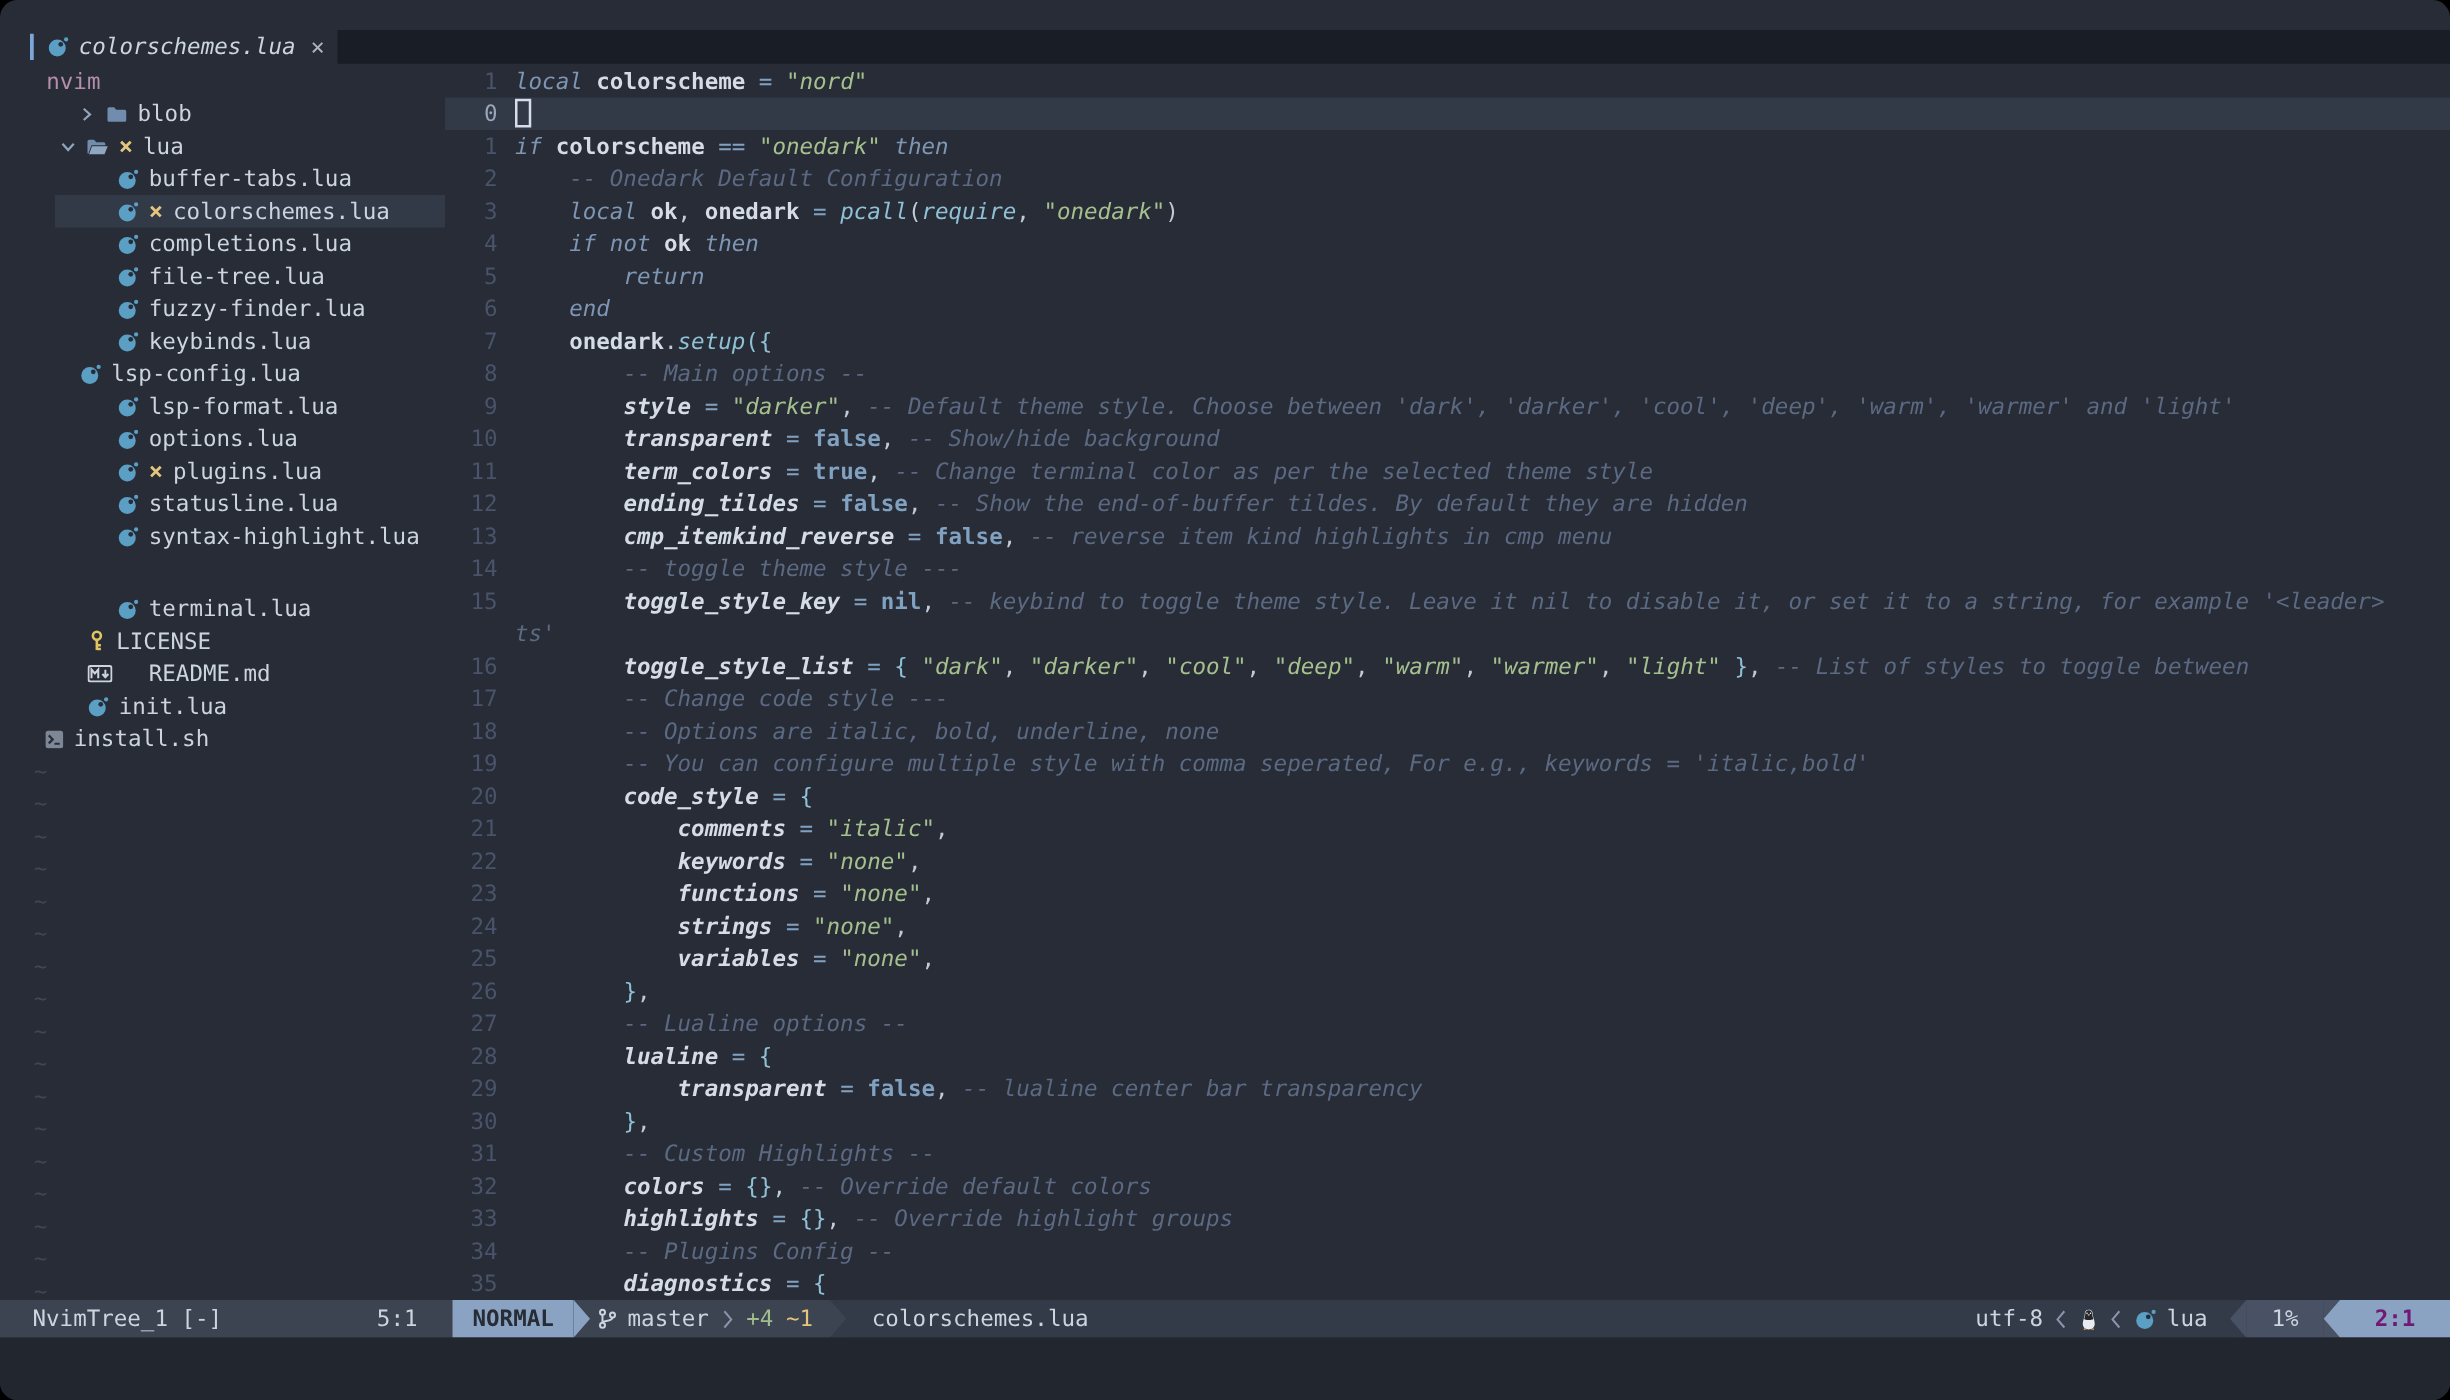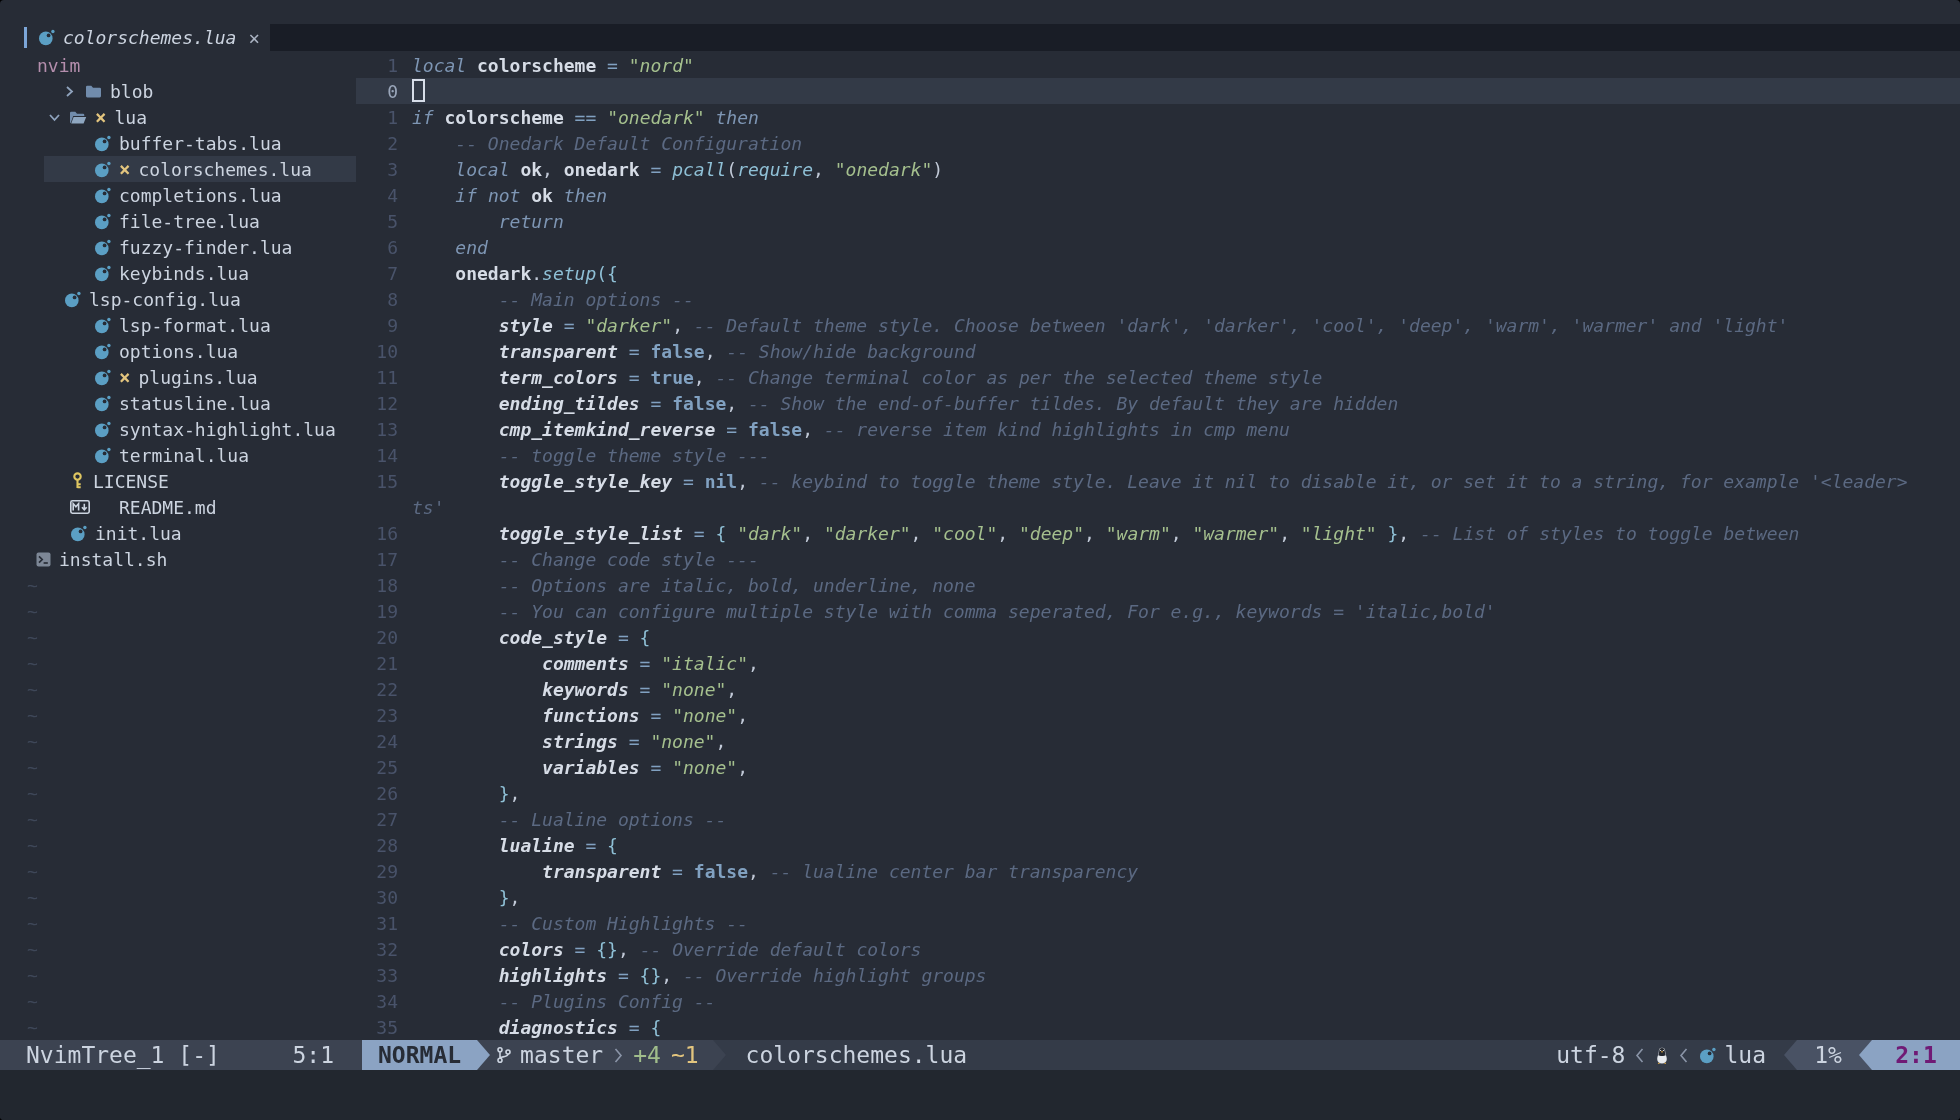--- a/index.html
+++ b/index.html
@@ -1,17 +1,17 @@
 <!DOCTYPE html>
 <html style="--c-bg: #272c36; --c-bg-dark: #191d26; --c-highlight: #333a47; --c-text: #ccd4e0; --c-indicator: #7ca6d8; --c-accent: #8ba3c3; --c-root: #b48ead; --c-warn: #e3c57e; --c-added: #a0bd8b; --c-keyword: #7e96b4; --c-ident: #d6dce6; --c-operator: #81a1c1; --c-string: #a5c08e; --c-func: #8fc0d6; --c-comment: #5b6982; --c-punct: #c2cad8; --c-sb-base: #343b48; --c-sb-panel: #3c4351; --c-sb-pct: #495264; --c-lua-icon: #5b9fc4;"><head>
 <meta charset="utf-8">
 <style>
   html,body{margin:0;padding:0;width:1960px;height:1120px;background:#000;
     font-family:"DejaVu Sans Mono",monospace;-webkit-font-smoothing:antialiased;}
-  #window{position:absolute;inset:0;background:var(--c-bg);border-radius:4px;overflow:hidden;}
+  #window{position:absolute;inset:0;background:var(--c-bg);border-radius:14px;overflow:hidden;}
 
   
   .tabline{position:absolute;left:0;top:24px;height:27px;width:100%;display:flex;}
   .tab-active{width:270px;display:flex;align-items:center;padding-left:24px;box-sizing:border-box;}
   .tab-indicator{width:3px;height:21px;background:var(--c-indicator);margin-right:11px;flex:none;}
   .tab-icon{display:flex;align-items:center;margin-right:8px;}
   .tab-title{font-style:italic;color:var(--c-text);font-size:18px;white-space:pre;}
   .tab-close{color:#aab3c2;font-size:19px;margin-left:12px;}
   .tabline-fill{flex:1;background:var(--c-bg-dark);}
 
@@ -42,21 +42,21 @@
   .tok-o{color:var(--c-operator);}
   .tok-s{color:var(--c-string);font-style:italic;}
   .tok-b{color:var(--c-operator);font-weight:bold;}
   .tok-f{color:var(--c-func);font-style:italic;}
   .tok-c{color:var(--c-comment);font-style:italic;}
   .tok-d{color:var(--c-punct);}
   .tok-br{color:var(--c-func);}
 
   
   .statusbar{position:absolute;left:0;top:1040px;height:30px;right:0;display:flex;align-items:stretch;
-    background:var(--c-sb-base);font-size:23px;color:var(--c-text);}
+    background:var(--c-sb-base);font-size:18px;color:var(--c-text);}
   .sb-seg1{width:362px;background:var(--c-sb-panel);display:flex;align-items:center;
     justify-content:space-between;padding:0 28px 0 26px;box-sizing:border-box;flex:none;}
   .sb-mode{background:var(--c-accent);color:#272c36;font-weight:bold;display:flex;align-items:center;
     padding:0 16px;flex:none;}
   .arr{width:0;height:0;border-top:15px solid transparent;border-bottom:15px solid transparent;flex:none;}
   .arr-mode{border-left:13px solid var(--c-accent);background:var(--c-sb-panel);}
   .sb-git{background:var(--c-sb-panel);display:flex;align-items:center;padding:0 14px 0 6px;flex:none;}
   .arr-git{border-left:13px solid var(--c-sb-panel);background:var(--c-sb-base);}
   .sb-git .branch-ico{display:flex;align-items:center;margin-right:8px;}
   .sb-sep{display:flex;align-items:center;margin:0 10px;}
@@ -163,21 +163,21 @@
       <div class="tree-row" style="padding-left: 94px;"><span class="tree-ico"><svg width="17" height="17" viewBox="0 0 17 17">
             <circle cx="7.8" cy="9.4" r="6.8" fill="#5b9fc4"></circle>
             <circle cx="10.6" cy="6.4" r="1.9" fill="#272c36"></circle>
             <circle cx="14.9" cy="2.5" r="1.7" fill="#5b9fc4"></circle>
           </svg></span><span class="">statusline.lua</span></div>
       <div class="tree-row" style="padding-left: 94px;"><span class="tree-ico"><svg width="17" height="17" viewBox="0 0 17 17">
             <circle cx="7.8" cy="9.4" r="6.8" fill="#5b9fc4"></circle>
             <circle cx="10.6" cy="6.4" r="1.9" fill="#272c36"></circle>
             <circle cx="14.9" cy="2.5" r="1.7" fill="#5b9fc4"></circle>
           </svg></span><span class="">syntax-highlight.lua</span></div>
-      <div class="tree-row" style="padding-left: 94px;"><span class="tree-ico"><svg width="17" height="17" viewBox="0 0 17 17">
+      <div class="tree-row" style="padding-left: 94px; margin-top: 32px;"><span class="tree-ico"><svg width="17" height="17" viewBox="0 0 17 17">
             <circle cx="7.8" cy="9.4" r="6.8" fill="#5b9fc4"></circle>
             <circle cx="10.6" cy="6.4" r="1.9" fill="#272c36"></circle>
             <circle cx="14.9" cy="2.5" r="1.7" fill="#5b9fc4"></circle>
           </svg></span><span class="">terminal.lua</span></div>
       <div class="tree-row" style="padding-left: 70px;"><span class="tree-ico"><svg width="15" height="18" viewBox="0 0 15 18">
             <circle cx="7.5" cy="4.6" r="3.2" fill="none" stroke="#dfc661" stroke-width="2.1"></circle>
             <path d="M7.5 7.8 V16 M7.5 12.2 h3.2 M7.5 15.2 h3.2" stroke="#dfc661" stroke-width="2.1" fill="none"></path>
           </svg></span><span class="">LICENSE</span></div>
       <div class="tree-row" style="padding-left: 70px; gap: 21px;"><span class="tree-ico"><svg width="20" height="14" viewBox="0 0 20 14">
             <rect x="0.8" y="0.8" width="18.4" height="12.4" rx="1.6" fill="none" stroke="#ccd4e0" stroke-width="1.6"></rect>

